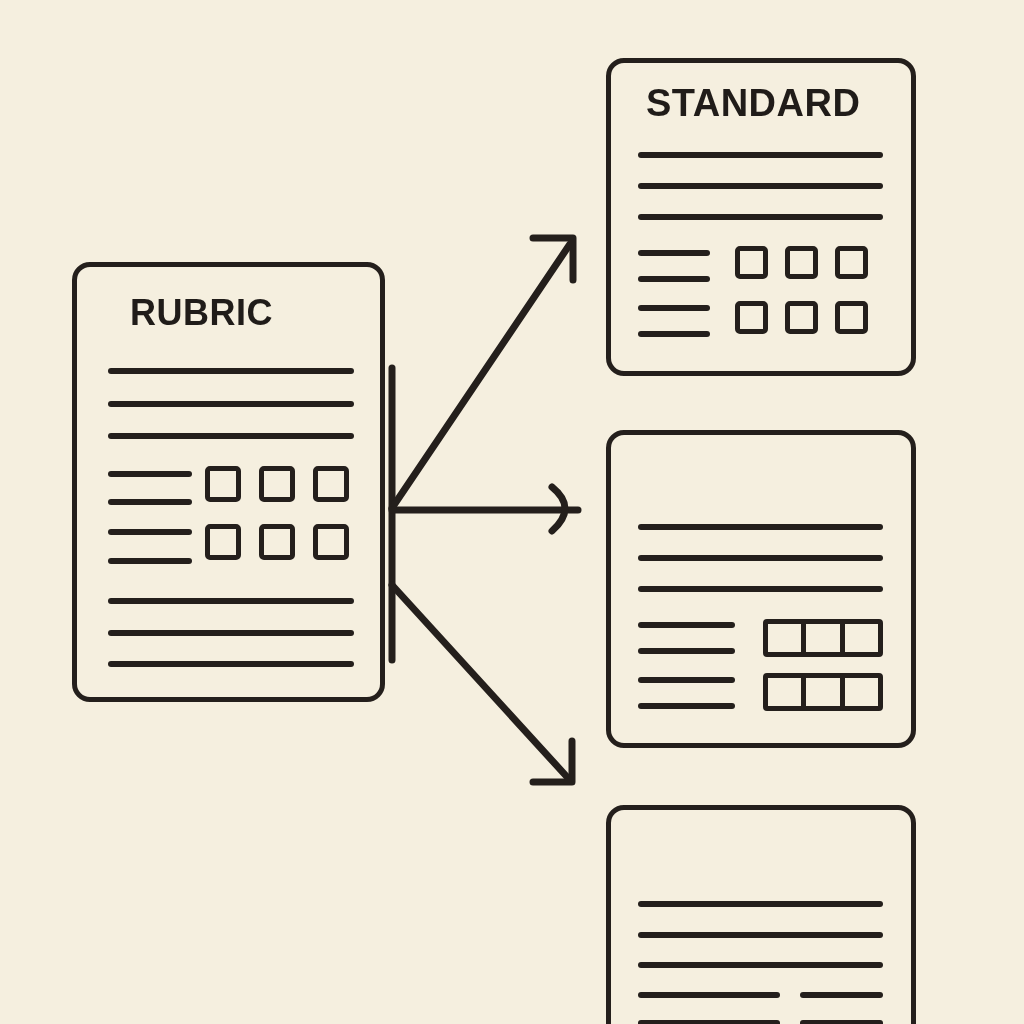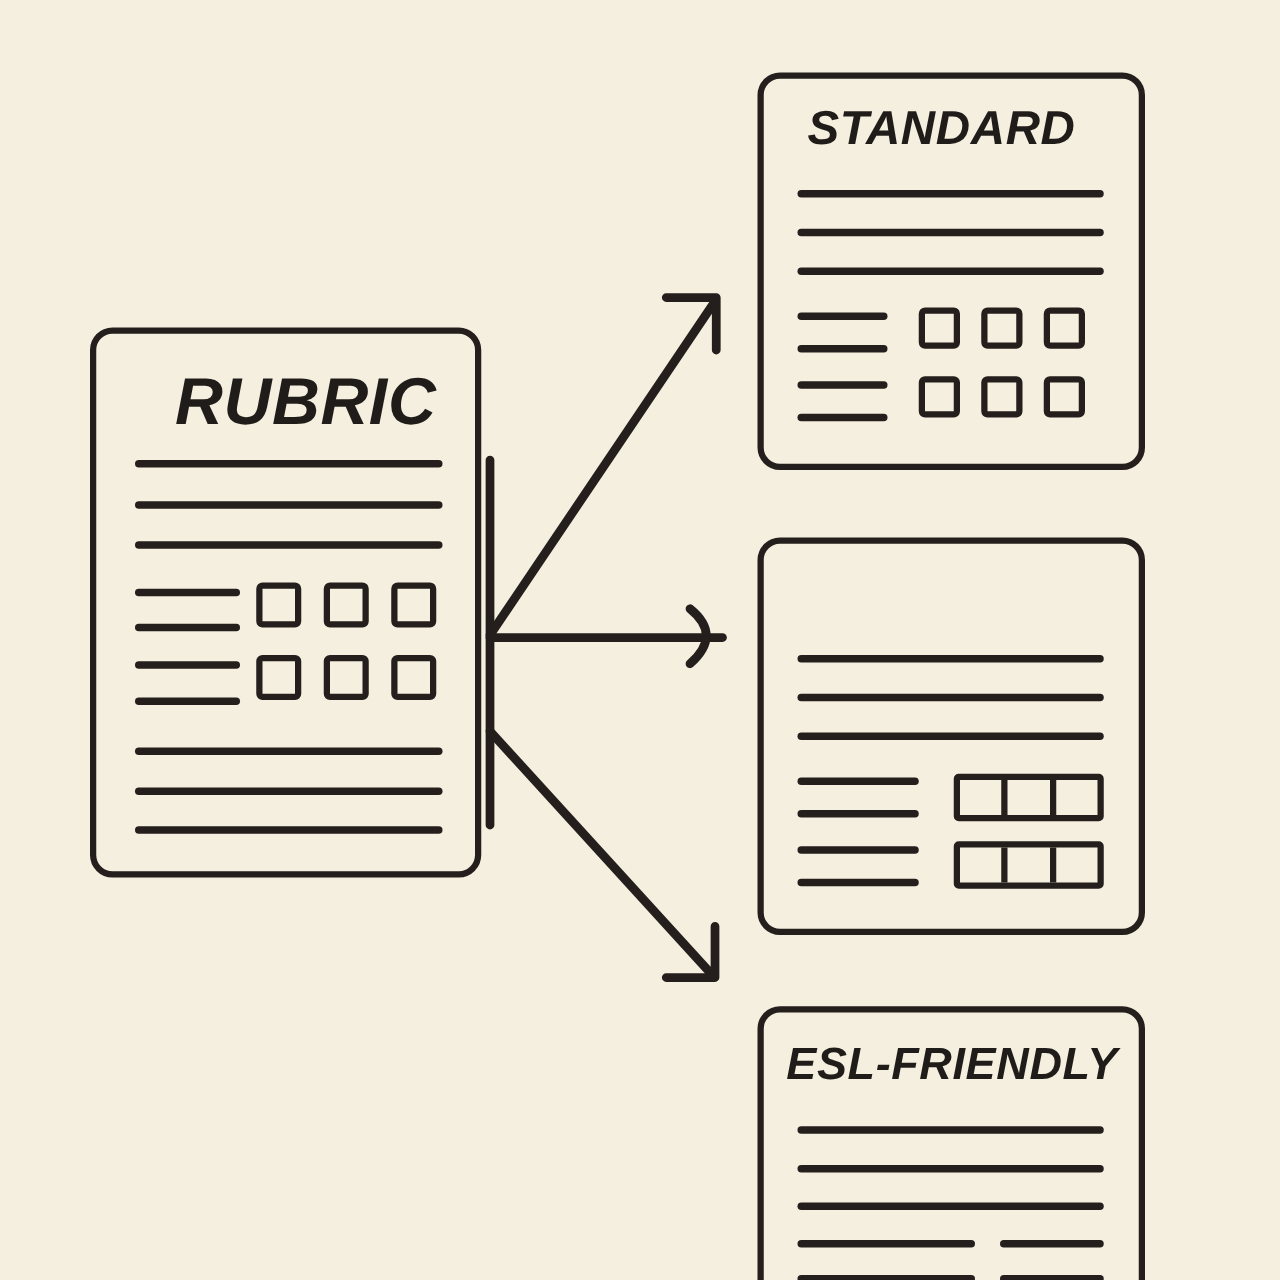--- a/index.html
+++ b/index.html
@@ -24,21 +24,20 @@
     background: #F5EFDF;
   }
   .card-title {
     position: absolute;
     font-family: "Liberation Sans", sans-serif;
     font-weight: bold;
     color: #201C19;
     letter-spacing: 0.5px;
     white-space: nowrap;
     line-height: 1;
-    font-style: italic;
   }
   .rule {
     position: absolute;
     background: #241F1C;
     border-radius: 4px;
     height: 6px;
   }
   .chk {
     position: absolute;
     box-sizing: border-box;
@@ -93,21 +92,21 @@
 
       <g>
         <path d="M 392 585 L 568 778"></path>
         <path d="M 572 741 L 572 782 L 533 782"></path>
       </g>
     </g>
   </svg>
 
   <div class="card" style="left:72px; top:262px; width:313px; height:440px;">
   </div>
-  <div class="card-title" style="left:140px; top:295px; font-size:53px;">RUBRIC</div>
+  <div class="card-title" style="left:130px; top:295px; font-size:36px;">RUBRIC</div>
 
   <div class="rule" style="left:108px; top:368px; width:246px;"></div>
   <div class="rule" style="left:108px; top:401px; width:246px;"></div>
   <div class="rule" style="left:108px; top:433px; width:246px;"></div>
 
   <div class="rule" style="left:108px; top:471px; width:84px;"></div>
   <div class="rule" style="left:108px; top:499px; width:84px;"></div>
   <div class="rule" style="left:108px; top:529px; width:84px;"></div>
   <div class="rule" style="left:108px; top:558px; width:84px;"></div>
 
@@ -157,21 +156,20 @@
     <i></i>
     <i></i>
   </div>
   <div class="cellstrip" style="left:763px; top:673px; width:120px; height:38px;">
     <i></i>
     <i></i>
     <i></i>
   </div>
 
   <div class="card" style="left:606px; top:805px; width:310px; height:318px;"></div>
-  <div class="card-title" style="left:629px; top:833px; font-size:36px;">ESL-FRIENDLY</div>
 
   <div class="rule" style="left:638px; top:901px; width:245px;"></div>
   <div class="rule" style="left:638px; top:932px; width:245px;"></div>
   <div class="rule" style="left:638px; top:962px; width:245px;"></div>
 
   <div class="rule" style="left:638px; top:992px; width:142px;"></div>
   <div class="rule" style="left:800px; top:992px; width:83px;"></div>
   <div class="rule" style="left:638px; top:1020px; width:142px;"></div>
   <div class="rule" style="left:800px; top:1020px; width:83px;"></div>
 

